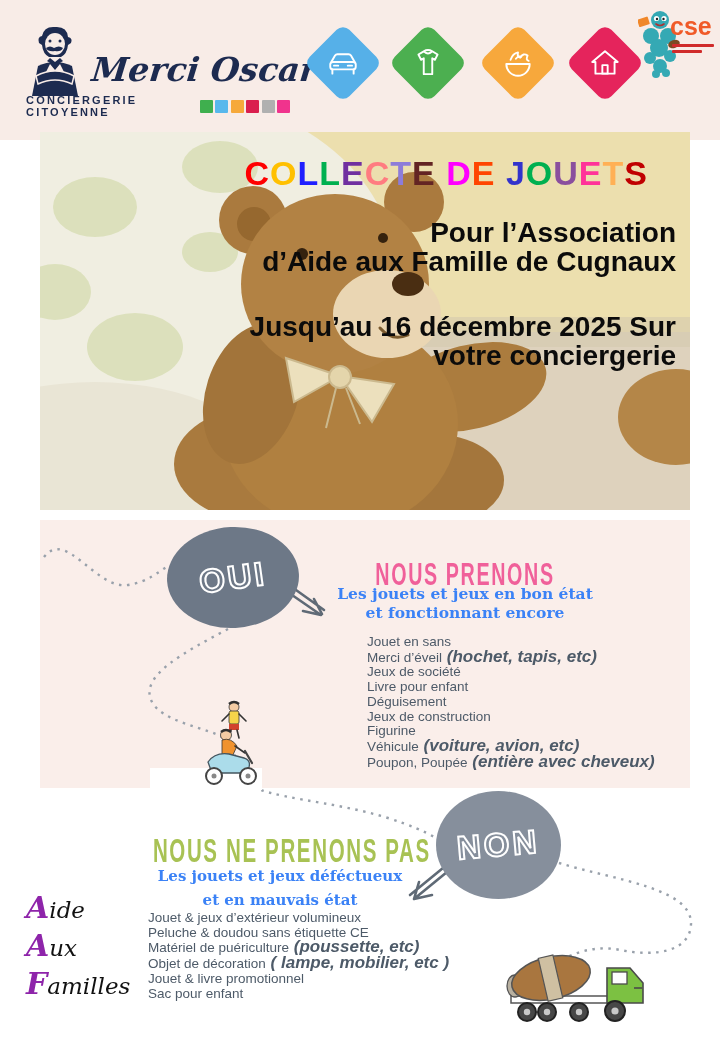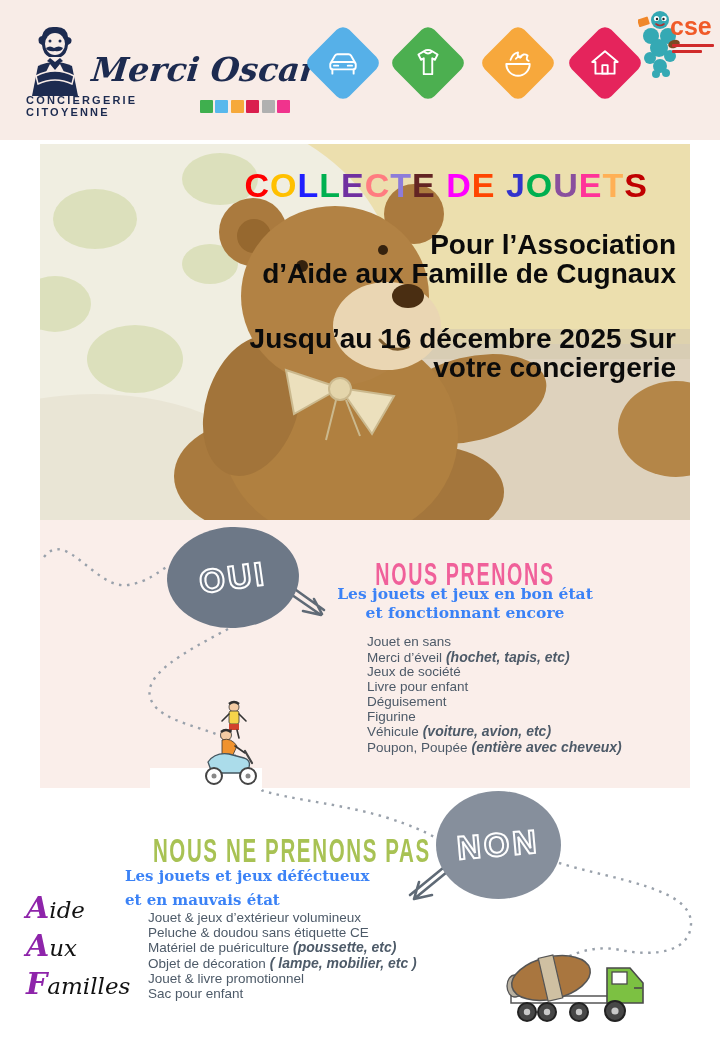--- a/index.html
+++ b/index.html
@@ -26,21 +26,21 @@
     position:absolute; width:56px; height:56px; border-radius:9px;
     transform:rotate(45deg); top:35px;
     display:flex; align-items:center; justify-content:center;
   }
   .diamond svg { transform:rotate(-45deg); }
   .d1{ left:315px; } .d2{ left:400px; } .d3{ left:490px; } .d4{ left:577px; }
   .cse { position:absolute; right:4px; top:6px; width:78px; height:80px; }
   .cse-text { position:absolute; left:32px; top:6px; font-size:25px; font-weight:bold; color:#f05a28; font-family:"Liberation Sans",sans-serif; }
   .cse-bar { position:absolute; left:34px; height:3px; background:#d02b2b; border-radius:1px; }
   
-  .hero { position:absolute; left:40px; top:144px; width:650px; height:378px; overflow:hidden; }
+  .hero { position:absolute; left:40px; top:132px; width:650px; height:378px; overflow:hidden; }
   .hero-title {
     position:absolute; top:22px; right:42px;
     font-size:34px; font-weight:bold; letter-spacing:1px; white-space:pre;
   }
   .hero-block { position:absolute; right:14px; text-align:right; font-weight:bold; color:#0b0b0b; font-size:28px; line-height:29px; }
   .hb1 { top:86px; } .hb2 { top:180px; }
   
   .pinkzone { position:absolute; left:40px; top:520px; width:650px; height:268px; background:#faeeea; }
   .bubble {
     position:absolute; border-radius:50%;
@@ -61,23 +61,23 @@
   .h-pink { font-size:24px; color:#f0609a; }
   .h-green{ font-size:25px; color:#a8c254; }
   .script {
     font-family:"DejaVu Serif", serif; 
     color:#3b82f6; font-size:15.5px; line-height:19px; font-weight:bold;
   }
   .take-head .script:first-of-type { margin-top:10px; }
   .list { position:absolute; z-index:6; color:#4d5a68; font-size:13.5px; line-height:14.7px; }
   .oui-list { left:367px; top:635px; }
   .non-list { left:148px; top:911px; }
-  .list .note { font-style:italic; font-weight:bold; font-size:14px; }
-  
-  .refuse-head { position:absolute; left:125px; top:832px; width:310px; z-index:6; }
+  .list .note { font-style:italic; font-weight:bold; font-size:17px; }
+  
+  .refuse-head { position:absolute; left:125px; top:832px; width:310px; text-align:center; z-index:6; }
   .refuse-head .script { margin-top:6px; font-size:15px; line-height:18px; }
   .aaf { position:absolute; left:26px; top:890px; z-index:6; font-family:"DejaVu Serif", serif; font-style:italic; color:#111; }
   .aaf-line { font-size:23px; line-height:35px; white-space:nowrap; }
   .aaf-line .init { font-weight:bold; font-size:30px; }
   
   .scooter { position:absolute; left:196px; top:700px; z-index:6; }
   .scooter-patch { position:absolute; left:150px; top:768px; width:112px; height:22px; background:#ffffff; z-index:5; }
   .truck { position:absolute; left:503px; top:948px; z-index:6; }
   .overlay { position:absolute; left:0; top:0; width:720px; height:1040px; z-index:4; pointer-events:none; }
 </style>
@@ -228,20 +228,21 @@
     <div class="script">Les jouets et jeux en bon état</div>
     <div class="script">et fonctionnant encore</div>
   </div>
 
   <div class="list oui-list" id="oui-list">
       <div><span>Jouet en sans</span></div>
       <div><span>Merci d’éveil</span><span class="note"> (hochet, tapis, etc)</span></div>
       <div><span>Jeux de société</span></div>
       <div><span>Livre pour enfant</span></div>
       <div><span>Déguisement</span></div>
+      <div><span>Jeux de construction</span></div>
       <div><span>Figurine</span></div>
       <div><span>Véhicule</span><span class="note"> (voiture, avion, etc)</span></div>
       <div><span>Poupon, Poupée</span><span class="note"> (entière avec cheveux)</span></div>
     </div>
 
   <div class="scooter-patch"></div>
   <svg class="scooter" width="70" height="88" viewBox="0 0 70 88">
     <circle cx="38" cy="7" r="5" fill="#f3cba3" stroke="#333" stroke-width="0.8"></circle>
     <path d="M33 4 q5 -4 10 0" stroke="#2f2f2f" stroke-width="2.5" fill="none"></path>
     <rect x="33" y="11" width="10" height="13" rx="2" fill="#f5d44a" stroke="#333" stroke-width="0.8"></rect>

